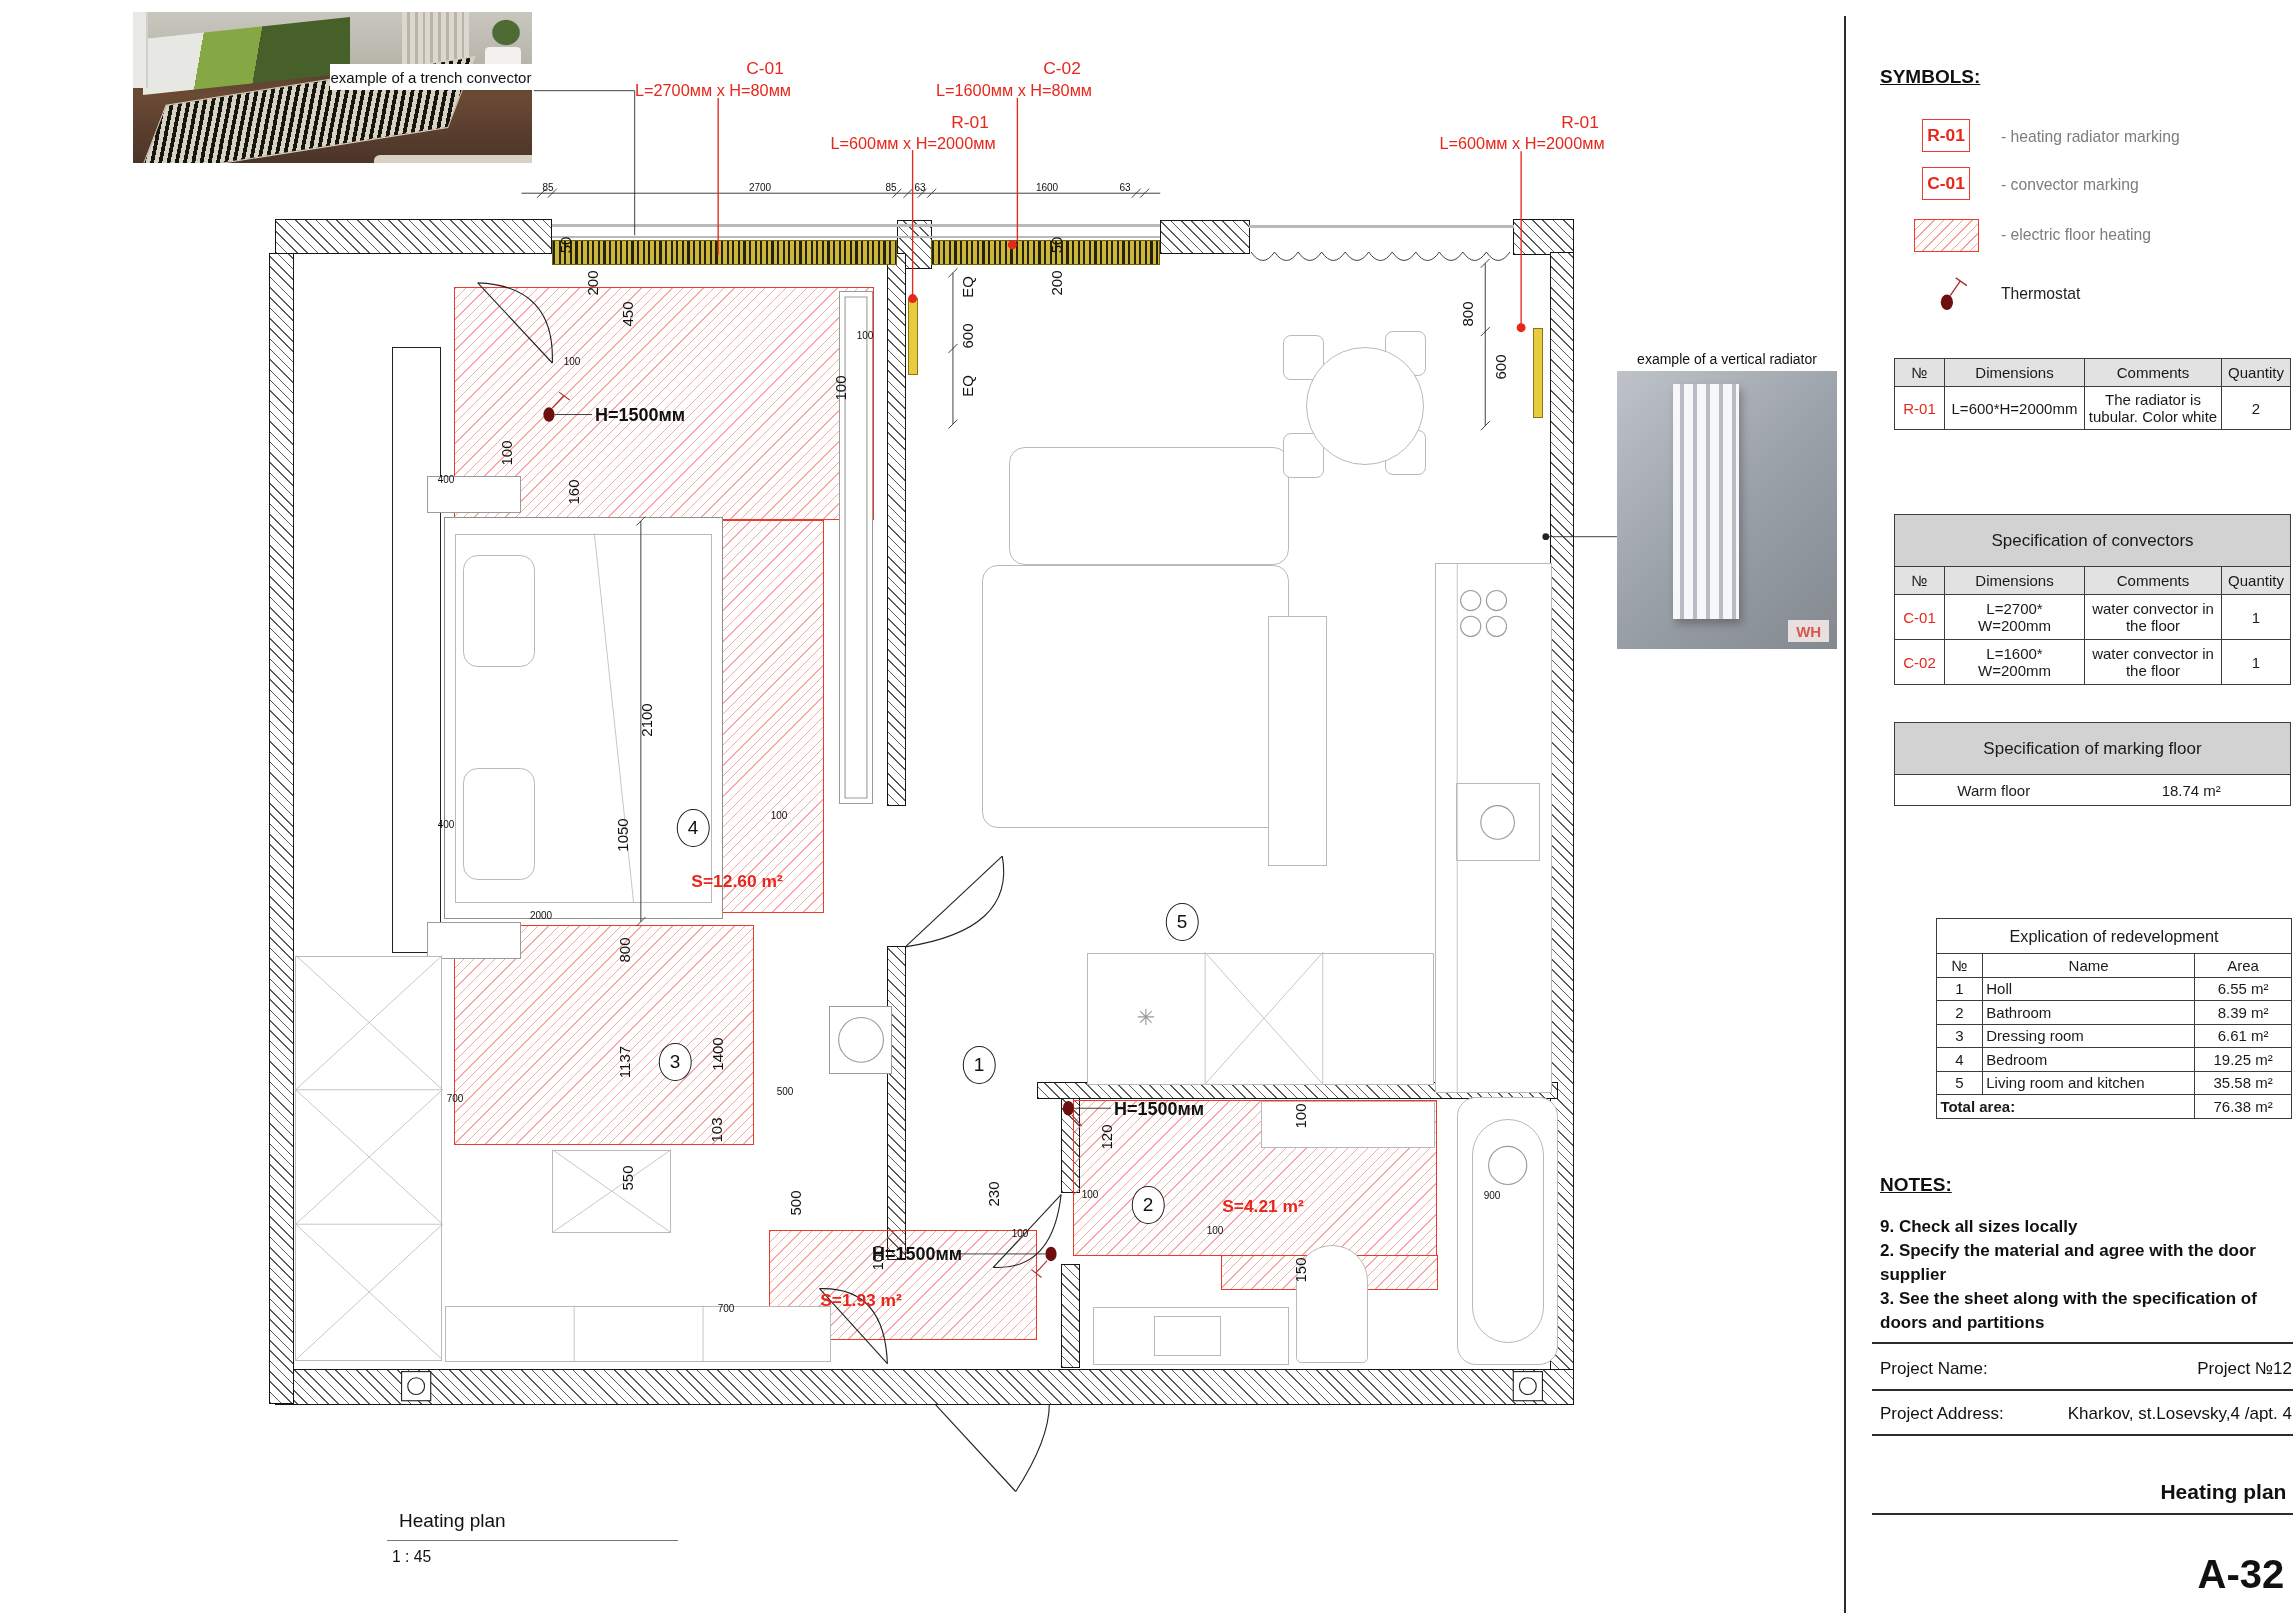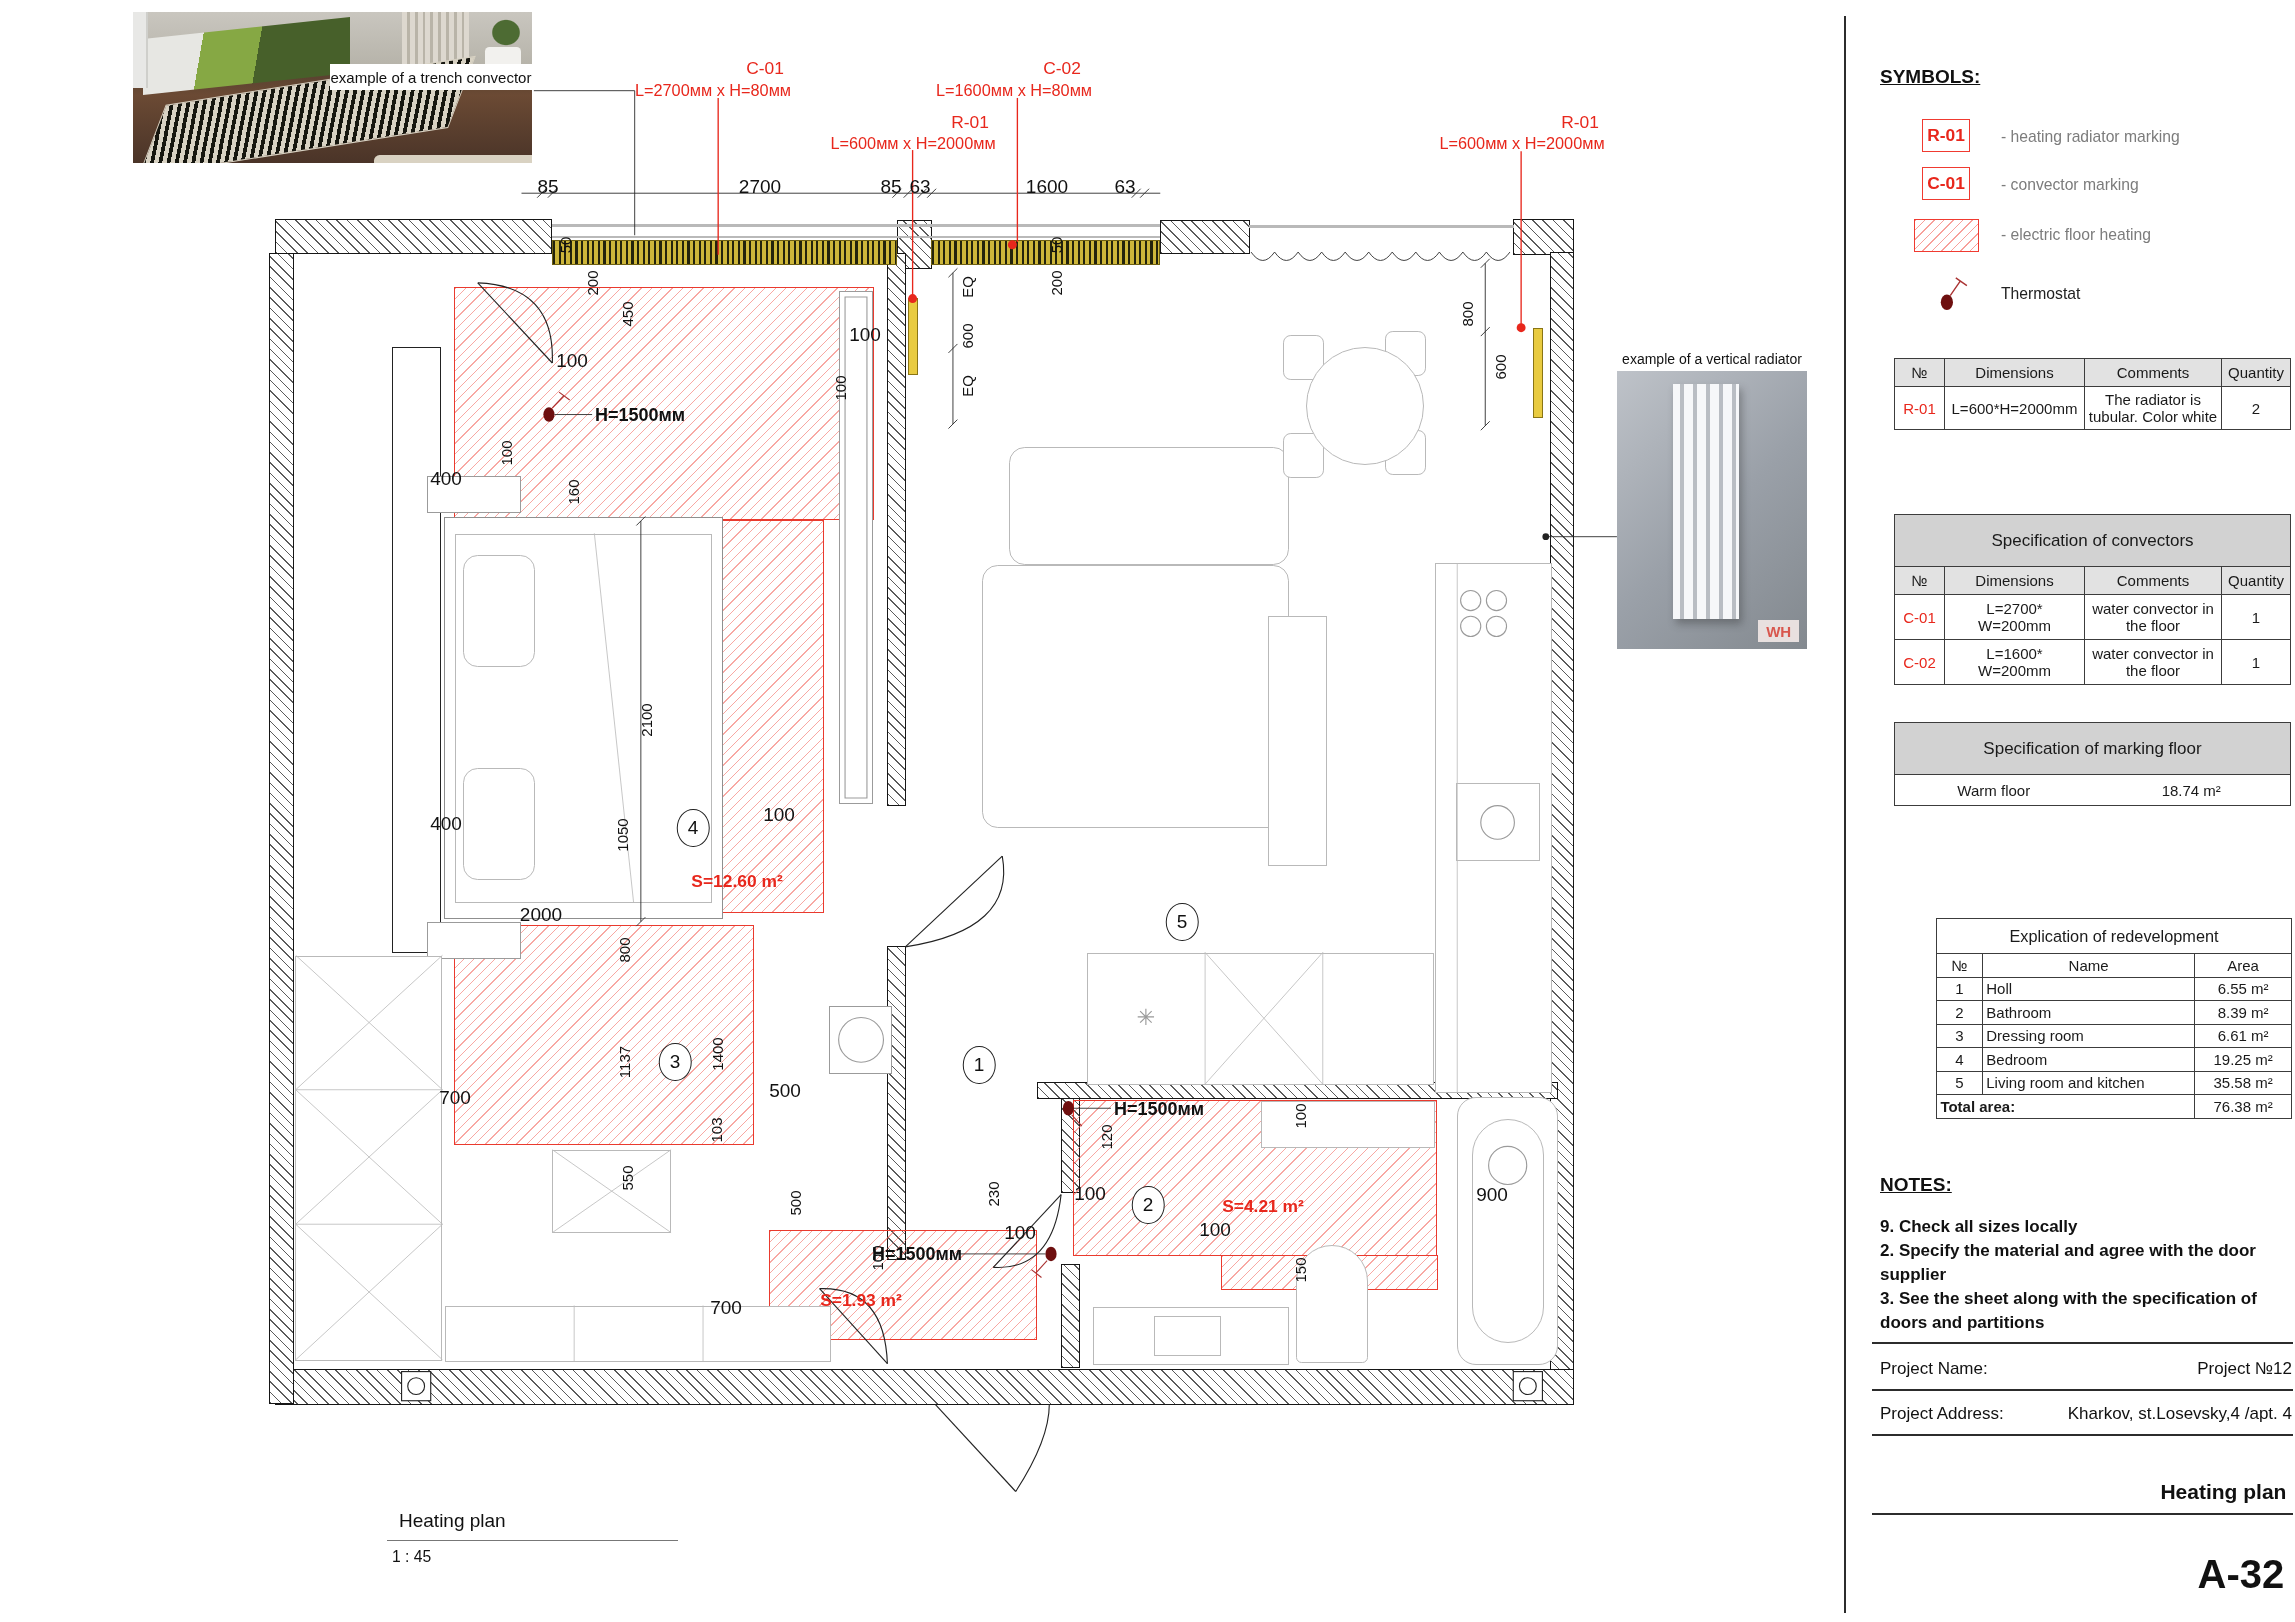--- a/index.html
+++ b/index.html
@@ -17,21 +17,21 @@
   .glass { position:absolute; background:#b9b9b9; }
   .conv { position:absolute; border:1.1px solid #6f6113;
           background: repeating-linear-gradient(90deg, #23230c 0 2.2px, #cdb63a 2.2px 5.6px); }
   .vrad { position:absolute; background:#e9cb40; border:0.8px solid #8a7514; }
 
   
   .furn { position:absolute; border:1.1px solid #9b9b9b; background:#fff; }
   .furnl { position:absolute; border:0.8px solid #b9b9b9; background:#fff; }
 
   
-  .dim { position:absolute; font-size:19px; color:#111; transform:translate(-50%,-50%); white-space:nowrap; }
+  .dim { position:absolute; font-size:10px; color:#111; transform:translate(-50%,-50%); white-space:nowrap; }
   .dimv { position:absolute; font-size:15px; color:#111; transform:translate(-50%,-50%) rotate(-90deg); white-space:nowrap; }
   .redlab { position:absolute; font-size:16.3px; color:#e8271c; transform:translate(-50%,-50%); white-space:nowrap; }
   .arealab { position:absolute; font-size:17.4px; font-weight:700; color:#e8271c; transform:translate(-50%,-50%); white-space:nowrap; }
   .hlab { position:absolute; font-size:18px; font-weight:700; color:#111; white-space:nowrap; }
   .roomc { position:absolute; width:32.5px; height:38px; border:1.4px solid #222; border-radius:50%;
            display:flex; align-items:center; justify-content:center; font-size:19px; color:#111; background:#fff;
            transform:translate(-50%,-50%); }
 
   
   .sep { position:absolute; background:#2c2c2c; }
@@ -66,21 +66,21 @@
   <div class="abs" style="left:269px; top:0; width:67px; height:73px; background:repeating-linear-gradient(90deg,#ddd8cf 0 5px,#b9b4a8 5px 7.8px);"></div>
   <div class="abs" style="left:352px; top:35px; width:36px; height:36px; background:#f2f1ee; border-radius:4.5px 4.5px 12.3px 12.3px;"></div>
   <div class="abs" style="left:356px; top:4.5px; width:34px; height:31px; background:radial-gradient(ellipse at center,#4d6b33 0 55%,transparent 60%);"></div>
   <div class="abs" style="left:4.5px; top:98px; width:314px; height:67px; background:repeating-linear-gradient(78deg,#16160f 0 3.9px,#d8d2c3 3.9px 8.4px); transform:rotate(-9deg) skewX(-30deg); transform-origin:left bottom; border:1.7px solid #d8d2c3;"></div>
   <div class="abs" style="left:241px; top:143px; width:158px; height:48px; background:#d9d2c2; border-radius:5.6px 0 0 0;"></div>
   <div class="abs" style="left:197px; top:52px; width:202px; height:26px; background:#fff; display:flex; align-items:center; justify-content:center;">
     <span style="font-size:15px; color:#111;">example of a trench convector</span>
   </div>
 </div>
 
-<div class="abs" style="left:1617px; top:346px; width:190px; height:303px; background:linear-gradient(135deg,#c2c6cc 0,#9aa0a8 55%,#83898f 100%); overflow:hidden;">
+<div class="abs" style="left:1617px; top:346px; width:220px; height:303px; background:linear-gradient(135deg,#c2c6cc 0,#9aa0a8 55%,#83898f 100%); overflow:hidden;">
   <div class="abs" style="left:0; top:0; width:100%; height:25px; background:#fff; display:flex; align-items:center; justify-content:center;">
     <span style="font-size:14px; color:#111;">example of a vertical radiator</span>
   </div>
   <div class="abs" style="left:56px; top:38px; width:66px; height:235px; background:repeating-linear-gradient(90deg,#f6f7f9 0 6.7px,#b9bdc3 6.7px 10.6px,#f6f7f9 10.6px 13px); box-shadow:3.4px 4.5px 7.8px rgba(40,40,40,.35);"></div>
   <div class="abs" style="right:7.8px; bottom:6.7px; width:41px; height:22.4px; background:#e8e0df; display:flex; align-items:center; justify-content:center;">
     <span style="font-size:15px; font-weight:700; color:#d8574e;">WH</span>
   </div>
 </div>
 
 <div class="wall" style="left:275px; top:219px; width:277px; height:35px;"></div>

